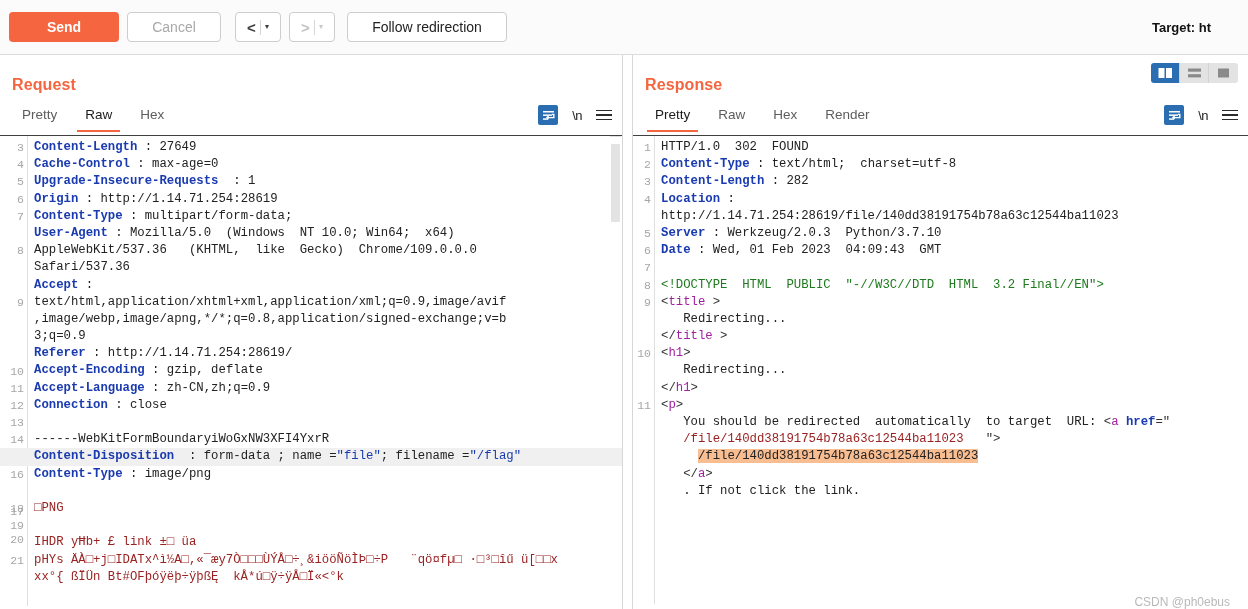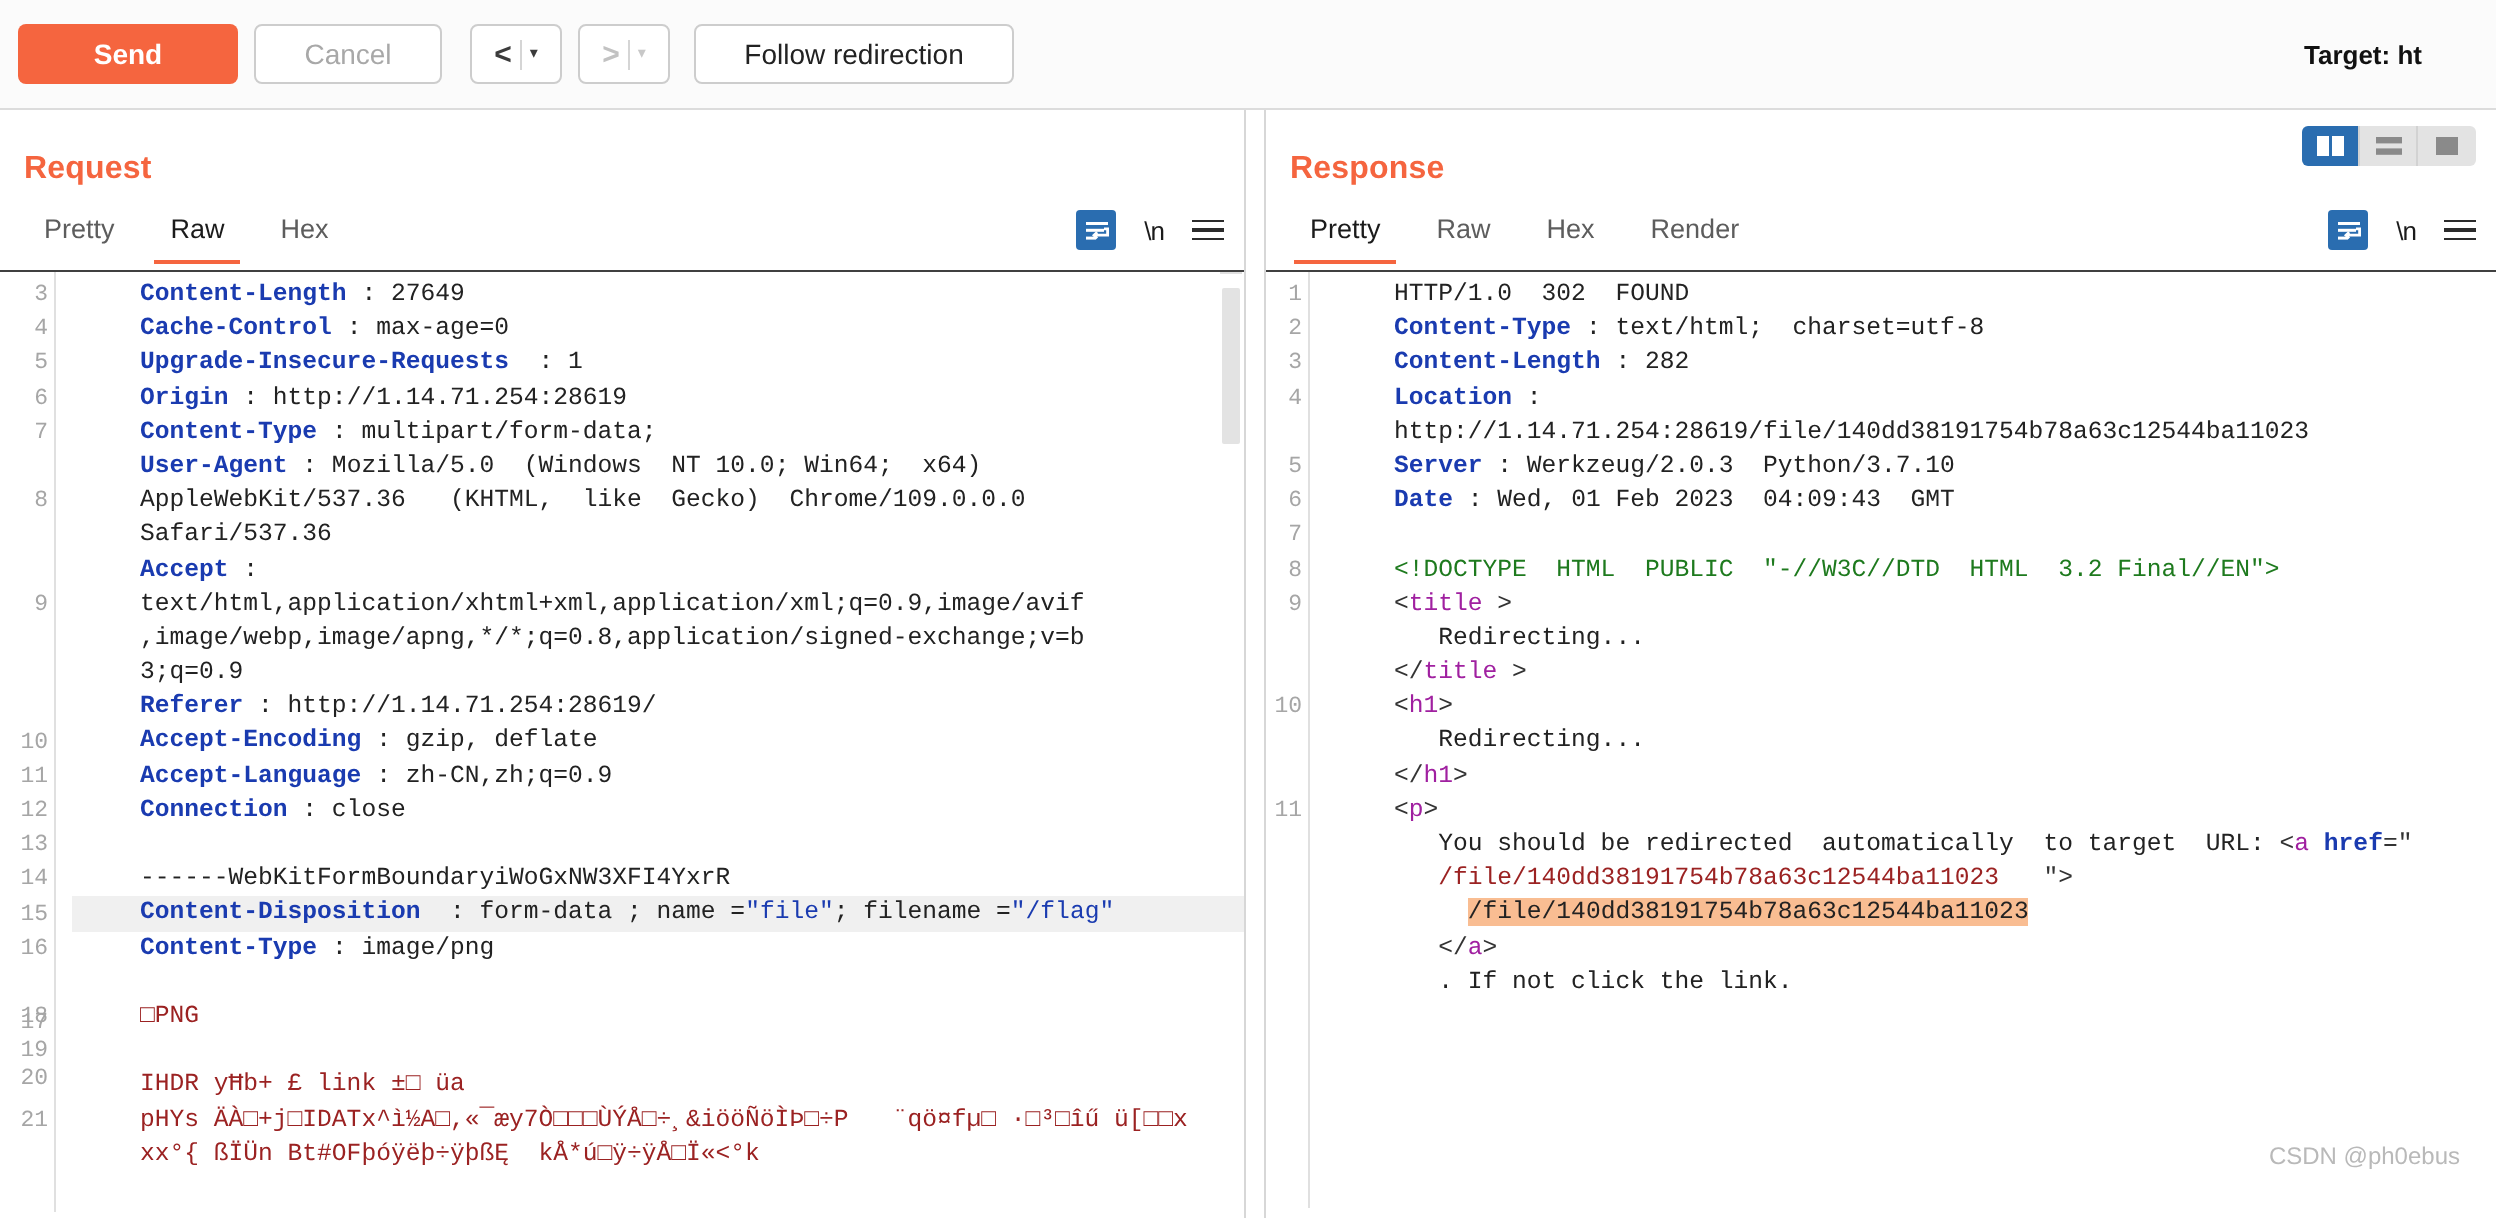--- a/index.html
+++ b/index.html
@@ -123,21 +123,21 @@
     border-right: 1px solid #e0e0e0;
   }
   .gutter-res { width: 22px; }
   .lines { position: absolute; left: 0; top: 3px; width: 100%; }
   .ln {
     position: absolute; width: 24px; text-align: right;
     color: #a6a6a6; font-size: 11.5px;
     font-family: "Liberation Mono", monospace;
   }
   .gutter-res .ln { width: 18px; }
-  .rows { position: absolute; left: 0; top: 3px; right: 0; margin-left: 36px; }
+  .rows { position: absolute; left: 0; top: 3px; right: 0; }
   .row { white-space: pre; padding-left: 34px; height: 17.2px; color: #222; }
   .code-res .row { padding-left: 28px; }
   .row.sel { background: #f0f0f0; }
   .hdr  { color: #1a3bb0; font-weight: bold; }
   .val  { color: #222222; }
   .bin  { color: #9b2222; }
   .tag  { color: #a020a0; }
   .punc { color: #333333; }
   .attr { color: #1a3bb0; font-weight: bold; }
   .str  { color: #1a3bb0; }
@@ -149,21 +149,21 @@
     position: absolute; right: 1px; top: 0; width: 11px; height: 100%;
   }
   .scroll-thumb {
     position: absolute; left: 1px; width: 9px; background: #e3e3e3; border-radius: 1px;
   }
   .scroll-line {
     position: absolute; left: 0; top: 0; width: 11px; height: 1px; background: #e0e0e0;
   }
 
   .watermark {
-    position: absolute; right: 18px; bottom: 24px;
+    position: absolute; right: 18px; bottom: 0;
     font-size: 12px; color: #b9b9b9;
     font-family: "Liberation Sans", sans-serif;
   }
 </style>
 </head>
 <body>
 
 <div id="app">
 
   <div class="toolbar">

